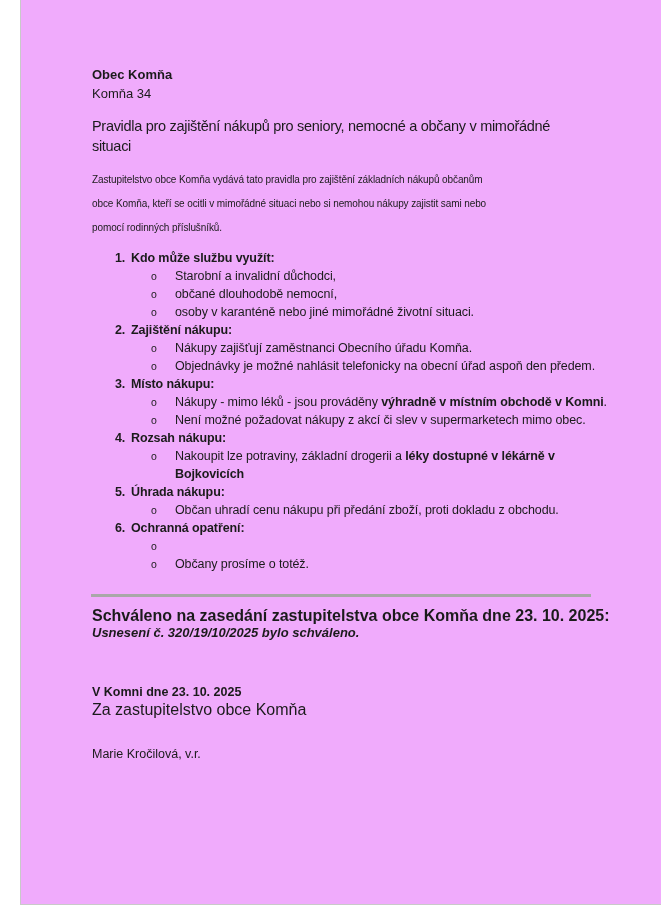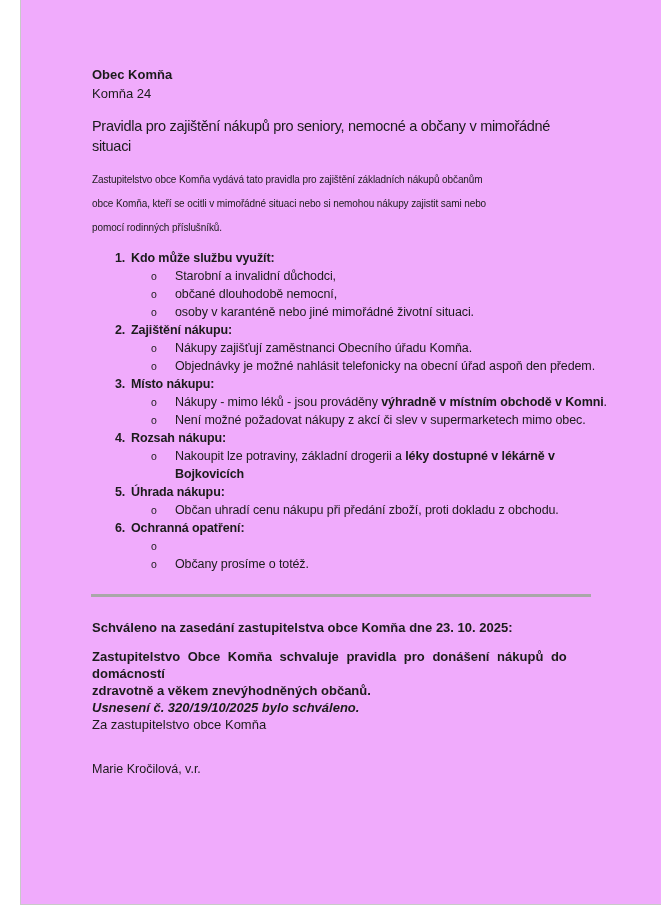--- a/index.html
+++ b/index.html
@@ -74,22 +74,22 @@
   .itx { flex: 1; white-space: pre-line; }
   .bold-run { font-weight: bold; }
   .divider {
     margin-top: 21px;
     margin-left: -1px;
     width: 500px;
     height: 3px;
     background: #a8a8a8;
   }
   .approval-heading {
-    margin-top: 22px;
-    font-size: 13px;
+    margin-top: 10px;
+    font-size: 16px;
     font-weight: bold;
     line-height: 17px;
   }
   .approval-body {
     margin-top: 12px;
     width: 537px;
     font-size: 13px;
     font-weight: bold;
     line-height: 17px;
     white-space: pre-line;
@@ -101,38 +101,38 @@
     font-style: italic;
     line-height: 17px;
   }
   .footer-place {
     margin-top: 42px;
     font-size: 12.5px;
     font-weight: bold;
     line-height: 18px;
   }
   .footer-behalf {
-    font-size: 13px;
+    font-size: 16px;
     line-height: 18px;
   }
   .signature {
     margin-top: 26px;
     font-size: 12.5px;
     line-height: 18px;
   }
 </style>
 </head>
 <body>
 
 <div class="canvas">
   <div class="page">
     <div class="content">
 
       <div class="org-name">Obec Komňa</div>
-      <div class="org-address">Komňa 24</div>
+      <div class="org-address">Komňa 34</div>
 
       <div class="doc-title">Pravidla pro zajištění nákupů pro seniory, nemocné a občany v mimořádné
 situaci</div>
 
       <div class="intro">Zastupitelstvo obce Komňa vydává tato pravidla pro zajištění základních nákupů občanům
 obce Komňa, kteří se ocitli v mimořádné situaci nebo si nemohou nákupy zajistit sami nebo
 pomocí rodinných příslušníků.</div>
 
       <div class="rules">
 
@@ -208,22 +208,21 @@
         <div class="sub">
             <span class="bullet">o</span>
             <span class="itx"><span>Občany prosíme o totéž.</span><span class="bold-run"></span><span></span></span>
           </div>
 
       </div>
 
       <div class="divider"></div>
 
       <div class="approval-heading">Schváleno na zasedání zastupitelstva obce Komňa dne 23. 10. 2025:</div>
-      <div class="approval-body">Zastupitelstvo Obce Komňa schvaluje pravidla pro donášení nákupů do domácností
-zdravotně a věkem znevýhodněných občanů.</div>
       <div class="resolution">Usnesení č. 320/19/10/2025 bylo schváleno.</div>
 
+      <div class="footer-place">V Komni dne 23. 10. 2025</div>
       <div class="footer-behalf">Za zastupitelstvo obce Komňa</div>
       <div class="signature">Marie Kročilová, v.r.</div>
 
     </div>
   </div>
 </div>
 
 </body></html>

